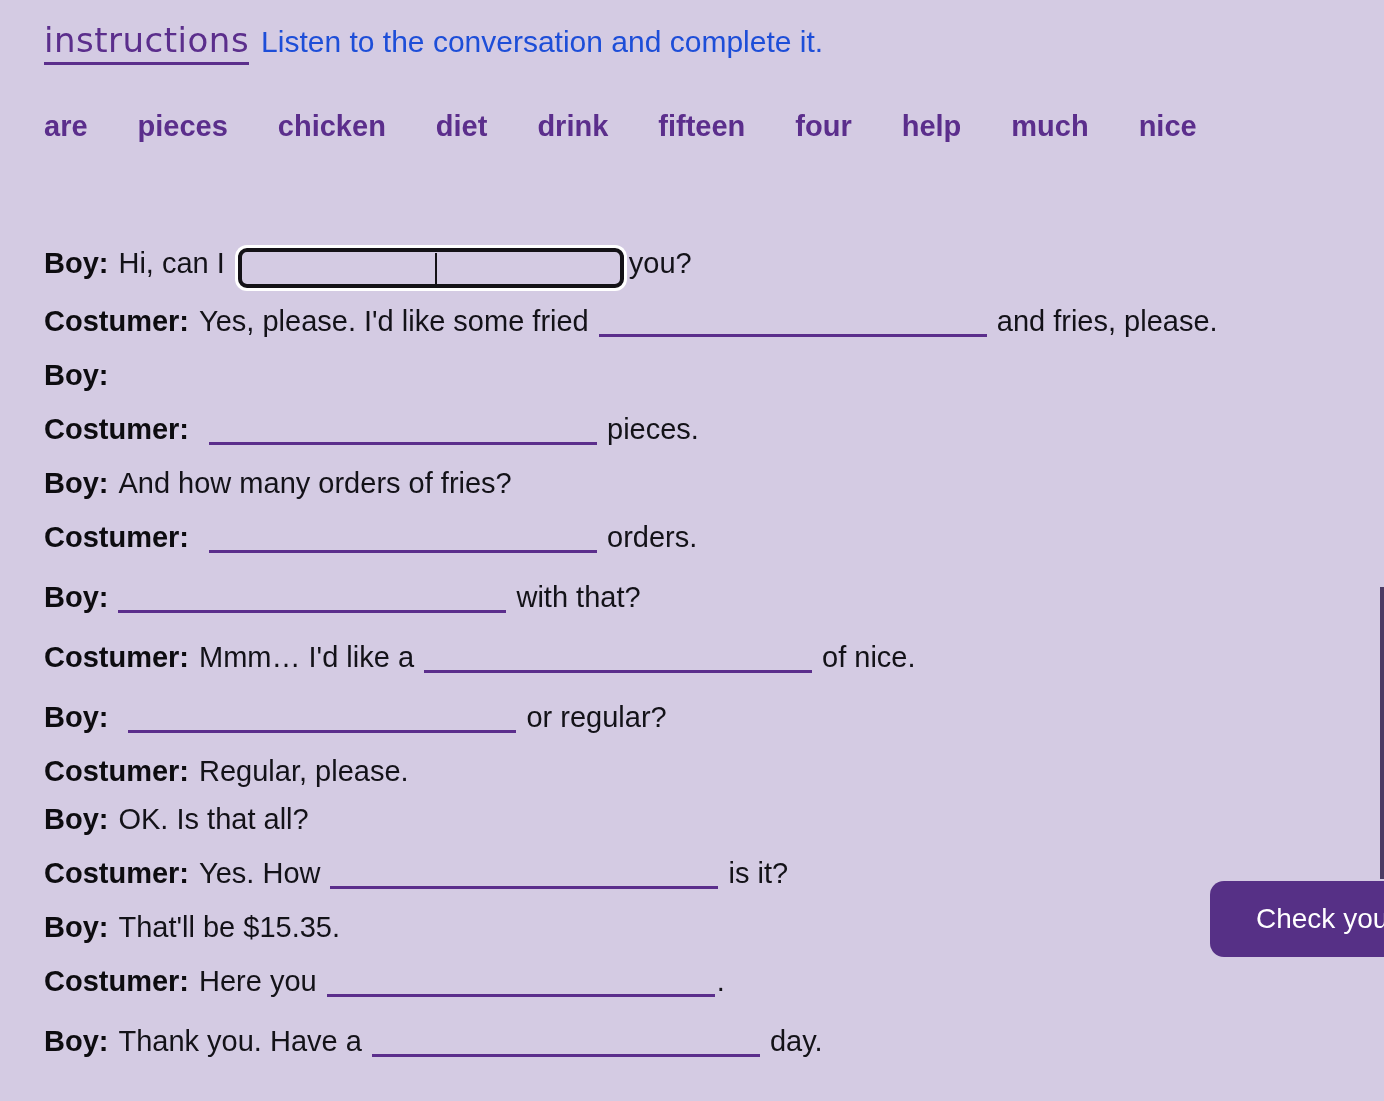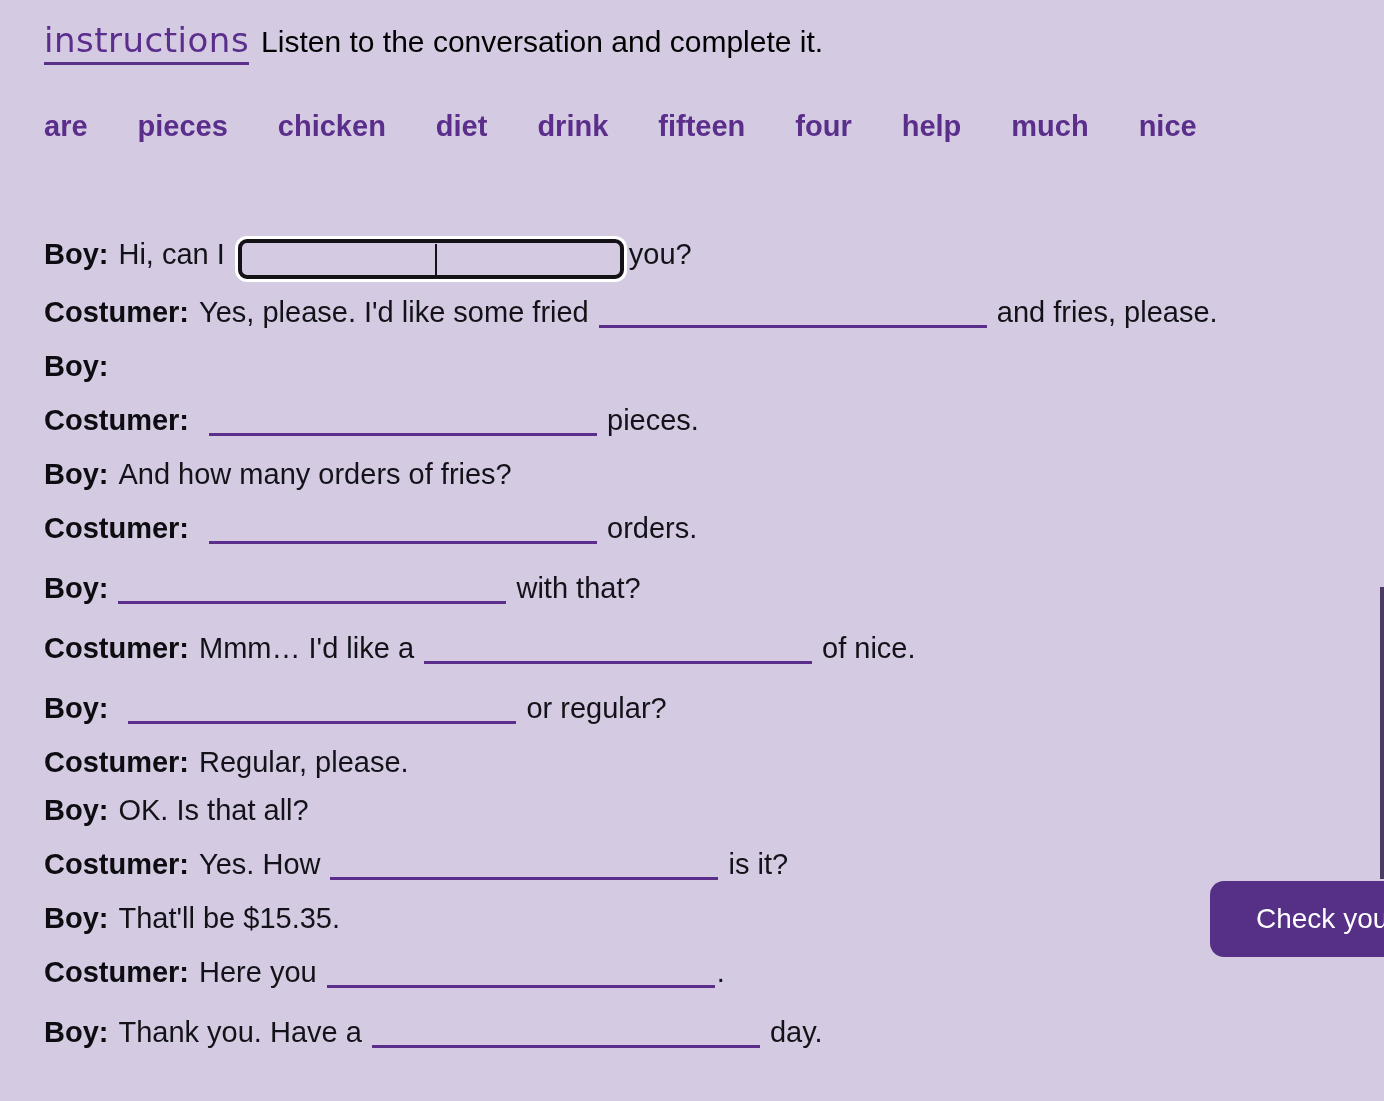--- a/index.html
+++ b/index.html
@@ -40,21 +40,21 @@
     color: #5b2e8c;
     letter-spacing: 0.5px;
     border-bottom: 3px solid #5b2e8c;
     padding-bottom: 2px;
     font-family: "DejaVu Sans", sans-serif;
     text-transform: lowercase;
     font-stretch: normal;
   }
   .instructions-text {
     font-size: 30px;
-    color: #000000;
+    color: #1d4ed8;
     font-weight: 400;
   }
 
   
   .word-bank {
     position: absolute;
     left: 44px;
     top: 110px;
     display: flex;
     align-items: baseline;
@@ -65,21 +65,21 @@
     font-size: 29px;
     font-weight: bold;
     color: #5b2e8c;
     cursor: pointer;
   }
 
   
   .dialogue {
     position: absolute;
     left: 44px;
-    top: 232px;
+    top: 241px;
     width: 1320px;
   }
   .line {
     display: flex;
     align-items: baseline;
     flex-wrap: nowrap;
     font-size: 29px;
     color: #111015;
     line-height: 1.0;
     white-space: nowrap;

